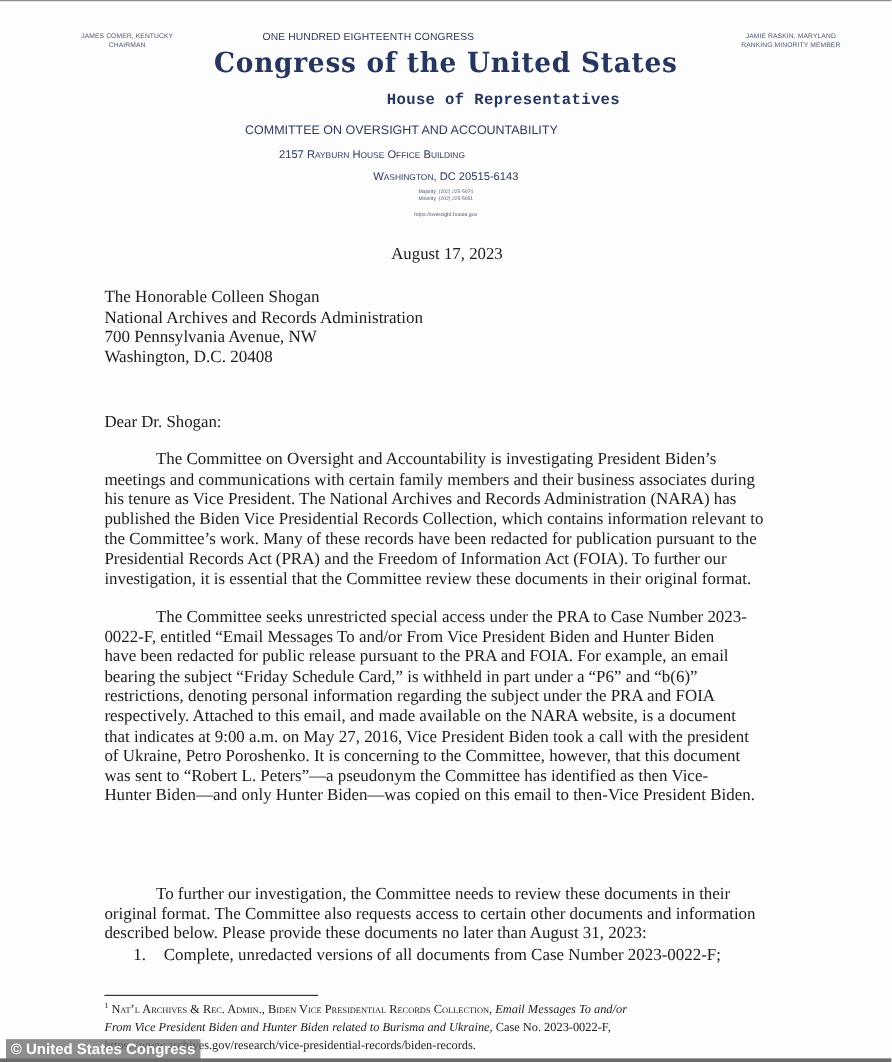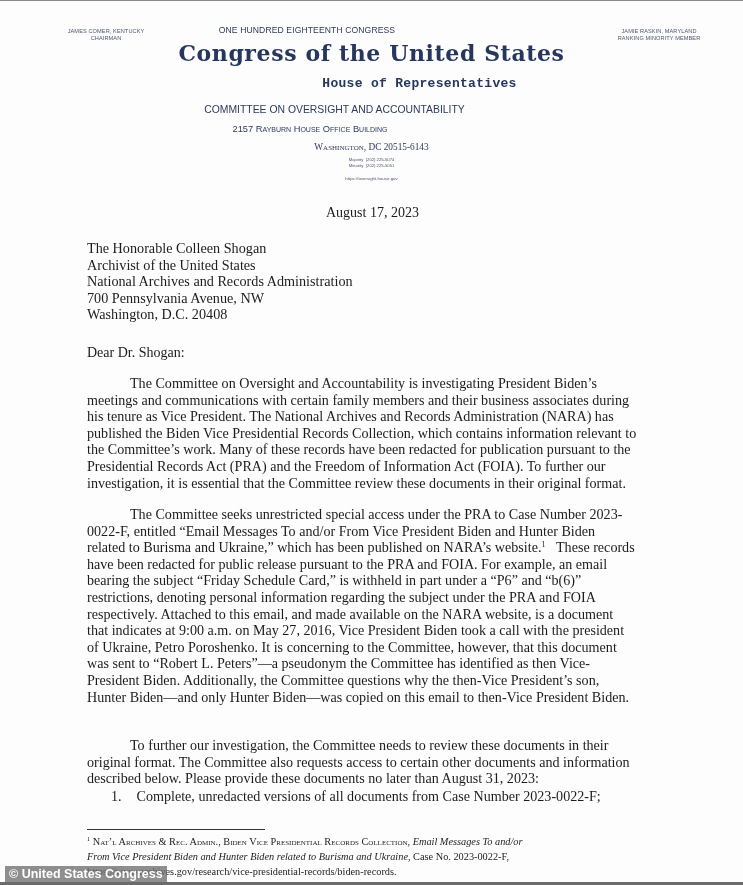--- a/index.html
+++ b/index.html
@@ -42,21 +42,21 @@
     font-family: "Liberation Sans", "DejaVu Sans", sans-serif;
     font-size: 10.4px; color: #2d3a5c;
   }
   .address {
     position: absolute; left: 0; width: 620px; top: 124px;
     font-family: "Liberation Sans", "DejaVu Sans", sans-serif;
     font-size: 9.3px; color: #2d3a5c; font-variant: small-caps;
   }
   .city {
     position: absolute; left: 0; width: 743px; top: 142px;
-    font-family: Liberation Serif, serif;
+    font-family: Liberation Sans, sans-serif;
     font-size: 9.3px; color: #2d3a5c; font-variant: small-caps;
   }
   .phones {
     position: absolute; left: 0; width: 743px; top: 157px;
     font-family: "Liberation Sans", "DejaVu Sans", sans-serif;
     font-size: 4.2px; line-height: 6px; color: #4a5670;
   }
   .website {
     position: absolute; left: 0; width: 743px; top: 176px;
     font-family: "Liberation Sans", "DejaVu Sans", sans-serif;
@@ -139,50 +139,47 @@
       <span>Minority</span>&nbsp;&nbsp;<span>(202) 225-5051</span>
     </div>
   </div>
   <div class="website">https://oversight.house.gov</div>
 </div>
 
 <div class="date">August 17, 2023</div>
 
 <div class="recipient">
   <div>The Honorable Colleen Shogan</div>
-  <div>Archivist of the United States</div>
   <div>National Archives and Records Administration</div>
   <div>700 Pennsylvania Avenue, NW</div>
   <div>Washington, D.C. 20408</div>
 </div>
 
 <div class="salutation">Dear Dr. Shogan:</div>
 
 <div class="para p1">
   <span class="ln indent">The Committee on Oversight and Accountability is investigating President Biden’s</span>
   <span class="ln">meetings and communications with certain family members and their business associates during</span>
   <span class="ln">his tenure as Vice President.  The National Archives and Records Administration (NARA) has</span>
   <span class="ln">published the Biden Vice Presidential Records Collection, which contains information relevant to</span>
   <span class="ln">the Committee’s work.  Many of these records have been redacted for publication pursuant to the</span>
   <span class="ln">Presidential Records Act (PRA) and the Freedom of Information Act (FOIA).  To further our</span>
   <span class="ln">investigation, it is essential that the Committee review these documents in their original format.</span>
 </div>
 
 <div class="para p2">
   <span class="ln indent">The Committee seeks unrestricted special access under the PRA to Case Number 2023-</span>
   <span class="ln">0022-F, entitled “Email Messages To and/or From Vice President Biden and Hunter Biden</span>
-  <span class="ln"><span>related to Burisma and Ukraine,” which has been published on NARA’s website.</span><sup>1</sup>&nbsp;&nbsp;&nbsp;<span>These records</span></span>
   <span class="ln">have been redacted for public release pursuant to the PRA and FOIA.  For example, an email</span>
   <span class="ln">bearing the subject “Friday Schedule Card,” is withheld in part under a “P6” and “b(6)”</span>
   <span class="ln">restrictions, denoting personal information regarding the subject under the PRA and FOIA</span>
   <span class="ln">respectively.  Attached to this email, and made available on the NARA website, is a document</span>
   <span class="ln">that indicates at 9:00 a.m. on May 27, 2016, Vice President Biden took a call with the president</span>
   <span class="ln">of Ukraine, Petro Poroshenko.  It is concerning to the Committee, however, that this document</span>
   <span class="ln">was sent to “Robert L. Peters”—a pseudonym the Committee has identified as then Vice-</span>
-  <span class="ln">President Biden.  Additionally, the Committee questions why the then-Vice President’s son,</span>
   <span class="ln">Hunter Biden—and only Hunter Biden—was copied on this email to then-Vice President Biden.</span>
 </div>
 
 <div class="para p3">
   <span class="ln indent">To further our investigation, the Committee needs to review these documents in their</span>
   <span class="ln">original format.  The Committee also requests access to certain other documents and information</span>
   <span class="ln">described below.  Please provide these documents no later than August 31, 2023:</span>
 </div>
 
 <div class="list-item">

